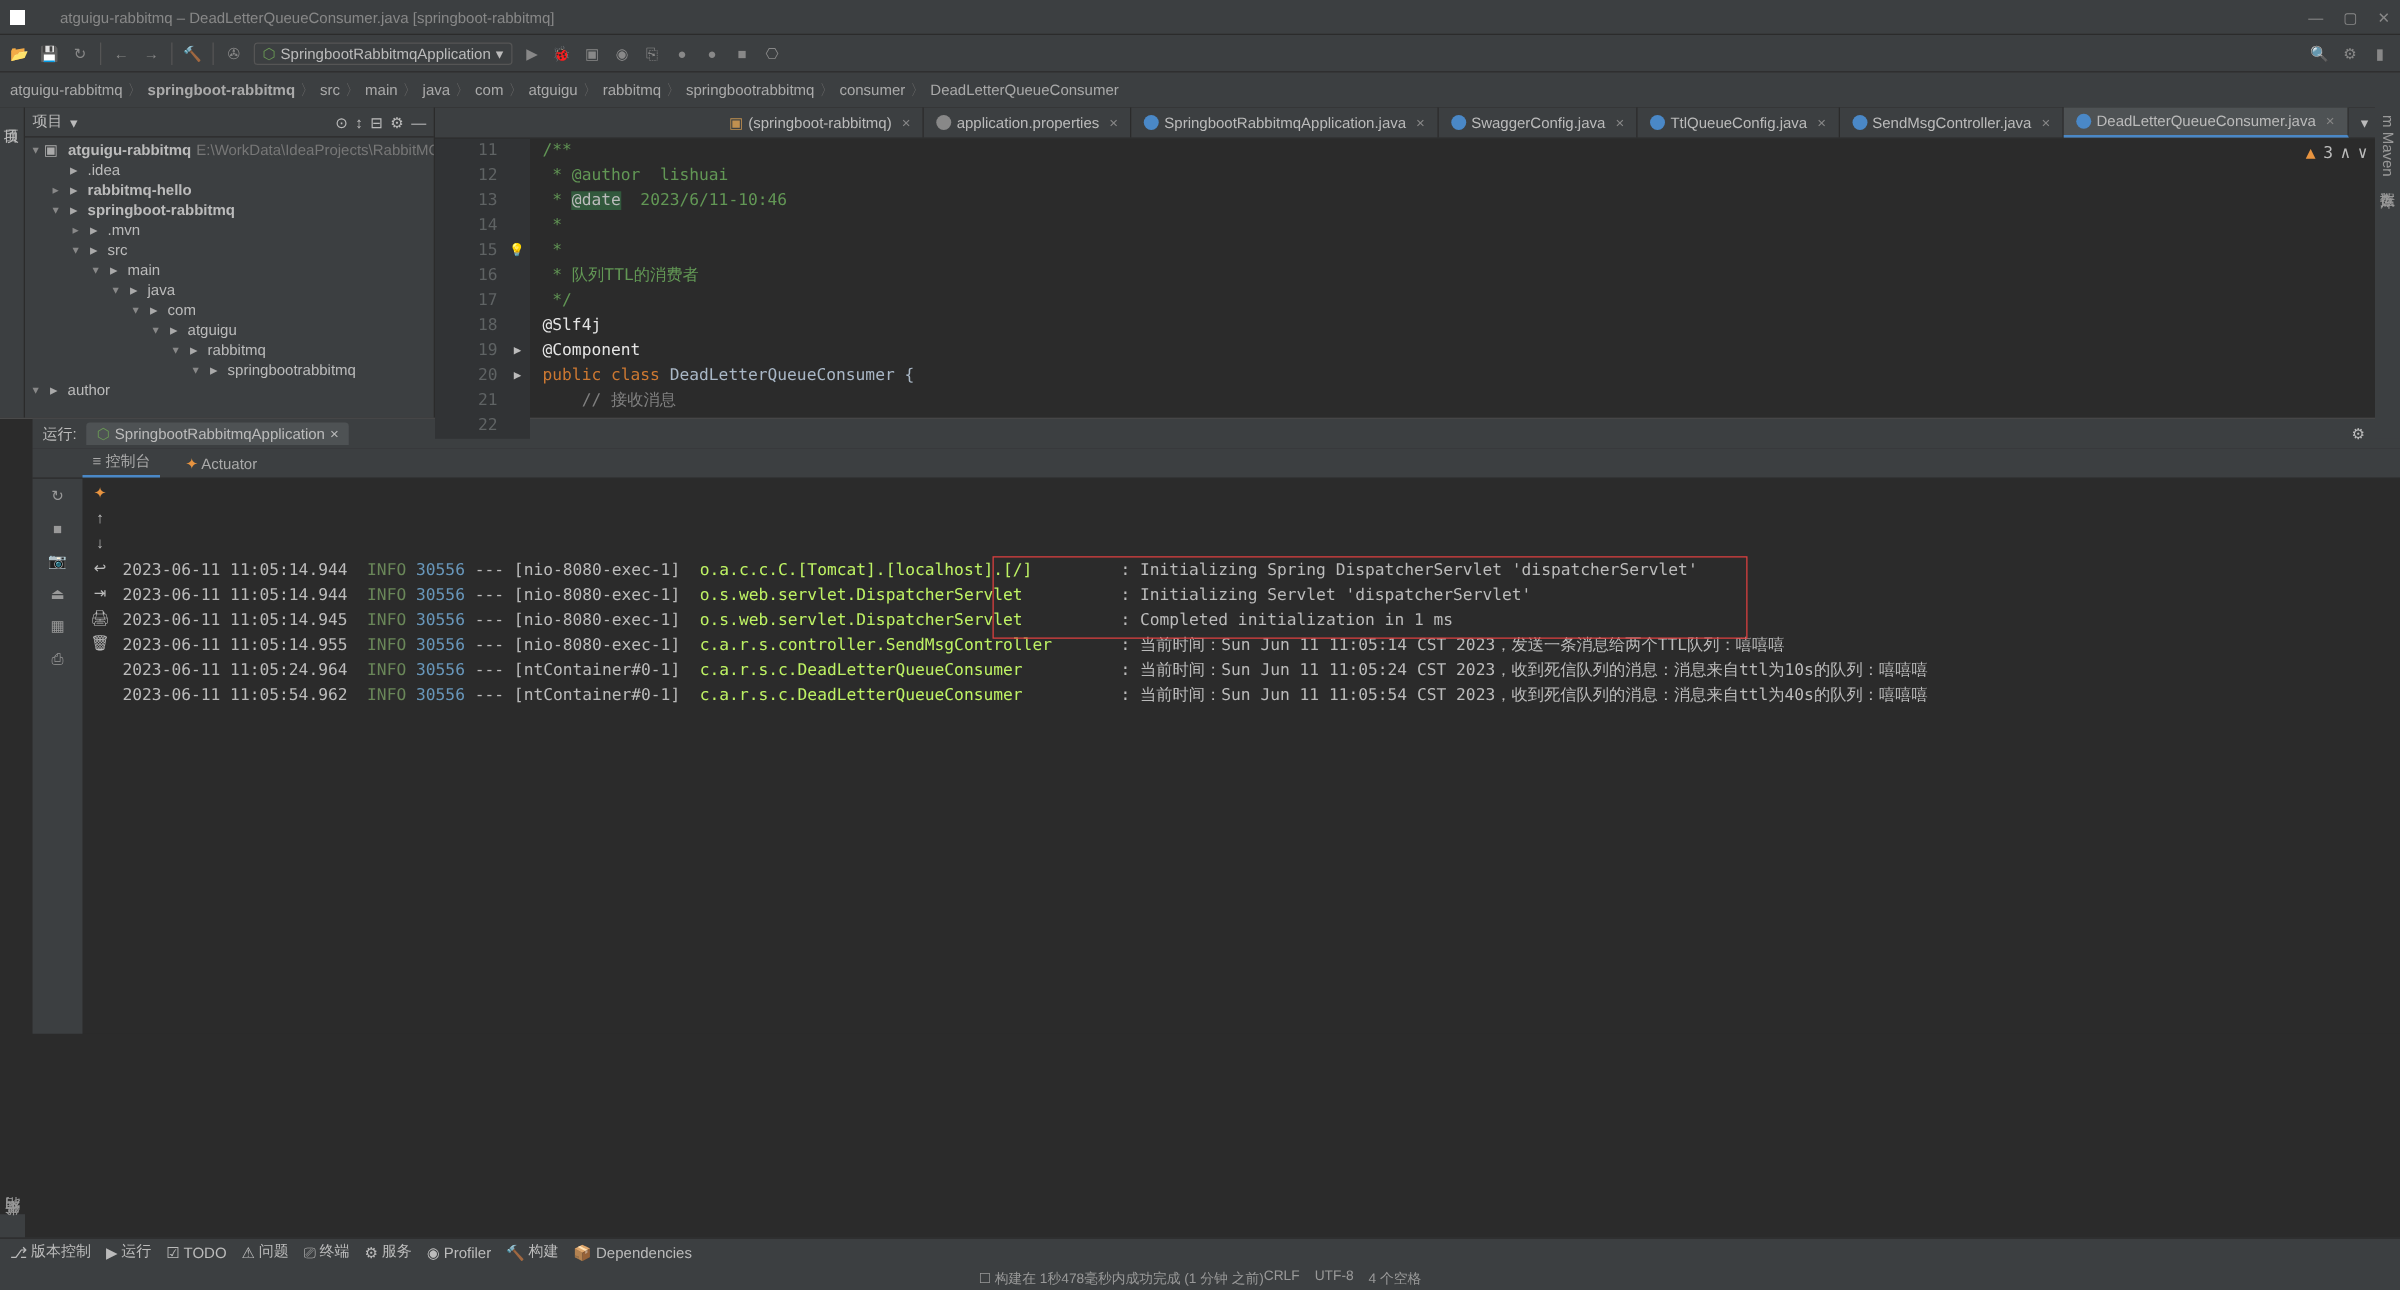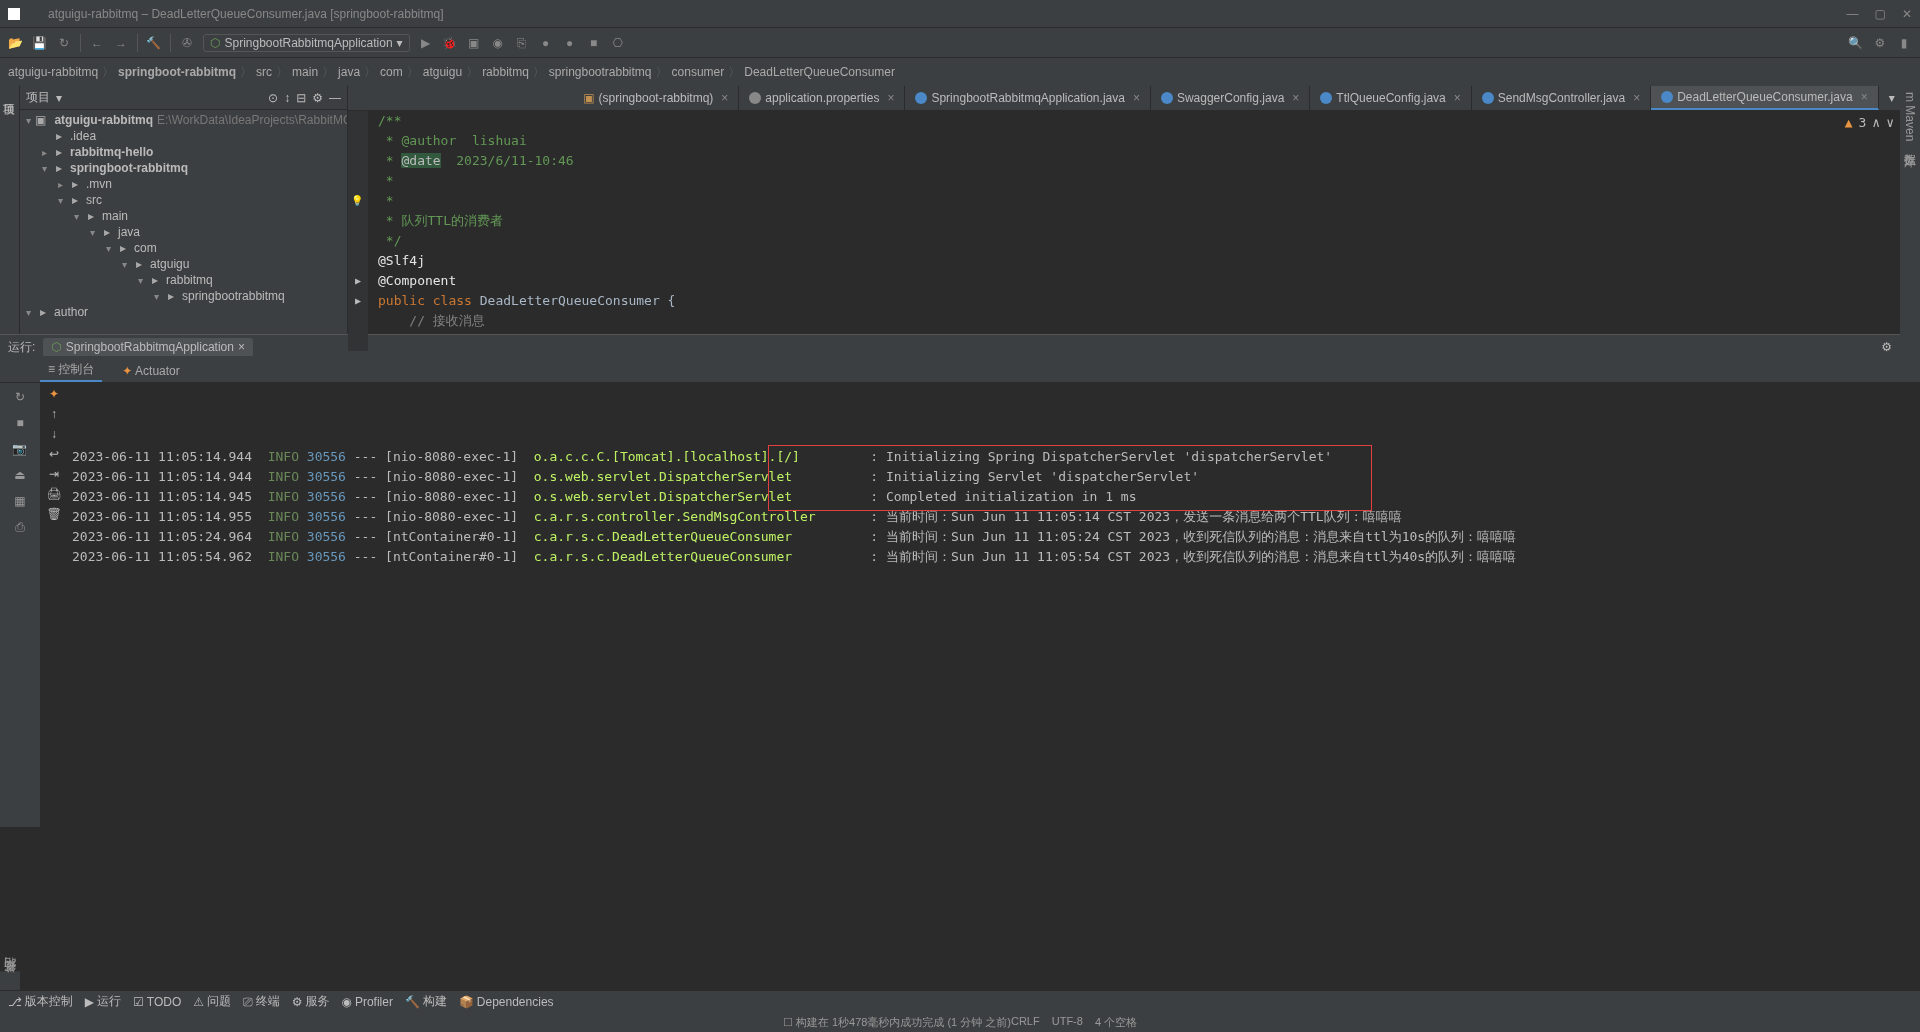--- a/index.html
+++ b/index.html
@@ -46,21 +46,21 @@
 .gutter-icons { width: 20px; background: #313335; line-height: 20px; }
 .gutter-icons .gi { height: 20px; display: flex; align-items: center; justify-content: center; font-size: 10px; }
 .code { flex: 1; line-height: 20px; white-space: pre; padding-left: 10px; color: #a9b7c6; }
 .code .doc { color: #629755; }
 .code .kw { color: #cc7832; }
 .code .ann { color: #e5e5e5; }
 .code .cls { color: #a9b7c6; }
 .code .cmnt { color: #808080; }
 .code .hl { background: #32593d; color: #bbb; }
 .editor-right { width: 20px; background: #3c3f41; }
-.run-panel { border-top: 1px solid #555; }
+.run-panel { border-top: 1px solid #555; padding-left: 26px; }
 .run-header { height: 24px; background: #3c3f41; display: flex; align-items: center; padding: 0 8px; gap: 8px; }
 .run-tab { background: #4e5254; padding: 2px 8px; border-radius: 3px 3px 0 0; display: flex; gap: 4px; align-items: center; }
 .run-subtabs { height: 24px; background: #3c3f41; display: flex; align-items: center; padding: 0 40px; gap: 12px; border-bottom: 1px solid #2b2b2b; }
 .sub-tab { padding: 2px 8px; color: #aaa; }
 .sub-tab.active { border-bottom: 2px solid #4a88c7; }
 .console-body { display: flex; height: 444px; background: #2b2b2b; }
 .console-gutter { width: 40px; background: #3c3f41; display: flex; flex-direction: column; align-items: center; padding-top: 4px; gap: 6px; }
 .console-gutter .cg { width: 32px; height: 20px; display: flex; align-items: center; justify-content: center; color: #999; }
 .console-gutter2 { width: 28px; display: flex; flex-direction: column; align-items: center; padding-top: 4px; gap: 6px; }
 .console-text { flex: 1; font-family: Consolas, monospace; font-size: 13px; line-height: 20px; padding: 4px; white-space: pre; position: relative; }
@@ -264,20 +264,34 @@
           <span class="close">×</span>
         </div>
         <div class="ed-tab active">
           <span class="ficon ficon-java"></span>
           <span>DeadLetterQueueConsumer.java</span>
           <span class="close">×</span>
         </div>
         <div class="ed-tab" style="border:none">▾ ⋮</div>
     </div>
     <div class="editor-body">
+      <div class="gutter" id="gutter">
+          <div>11</div>
+          <div>12</div>
+          <div>13</div>
+          <div>14</div>
+          <div>15</div>
+          <div>16</div>
+          <div>17</div>
+          <div>18</div>
+          <div>19</div>
+          <div>20</div>
+          <div>21</div>
+          <div>22</div>
+        </div>
       <div class="gutter-icons" id="gutter-icons">
           <div class="gi"></div>
           <div class="gi"></div>
           <div class="gi"></div>
           <div class="gi"></div>
           <div class="gi">💡</div>
           <div class="gi"></div>
           <div class="gi"></div>
           <div class="gi"></div>
           <div class="gi">▶</div>

